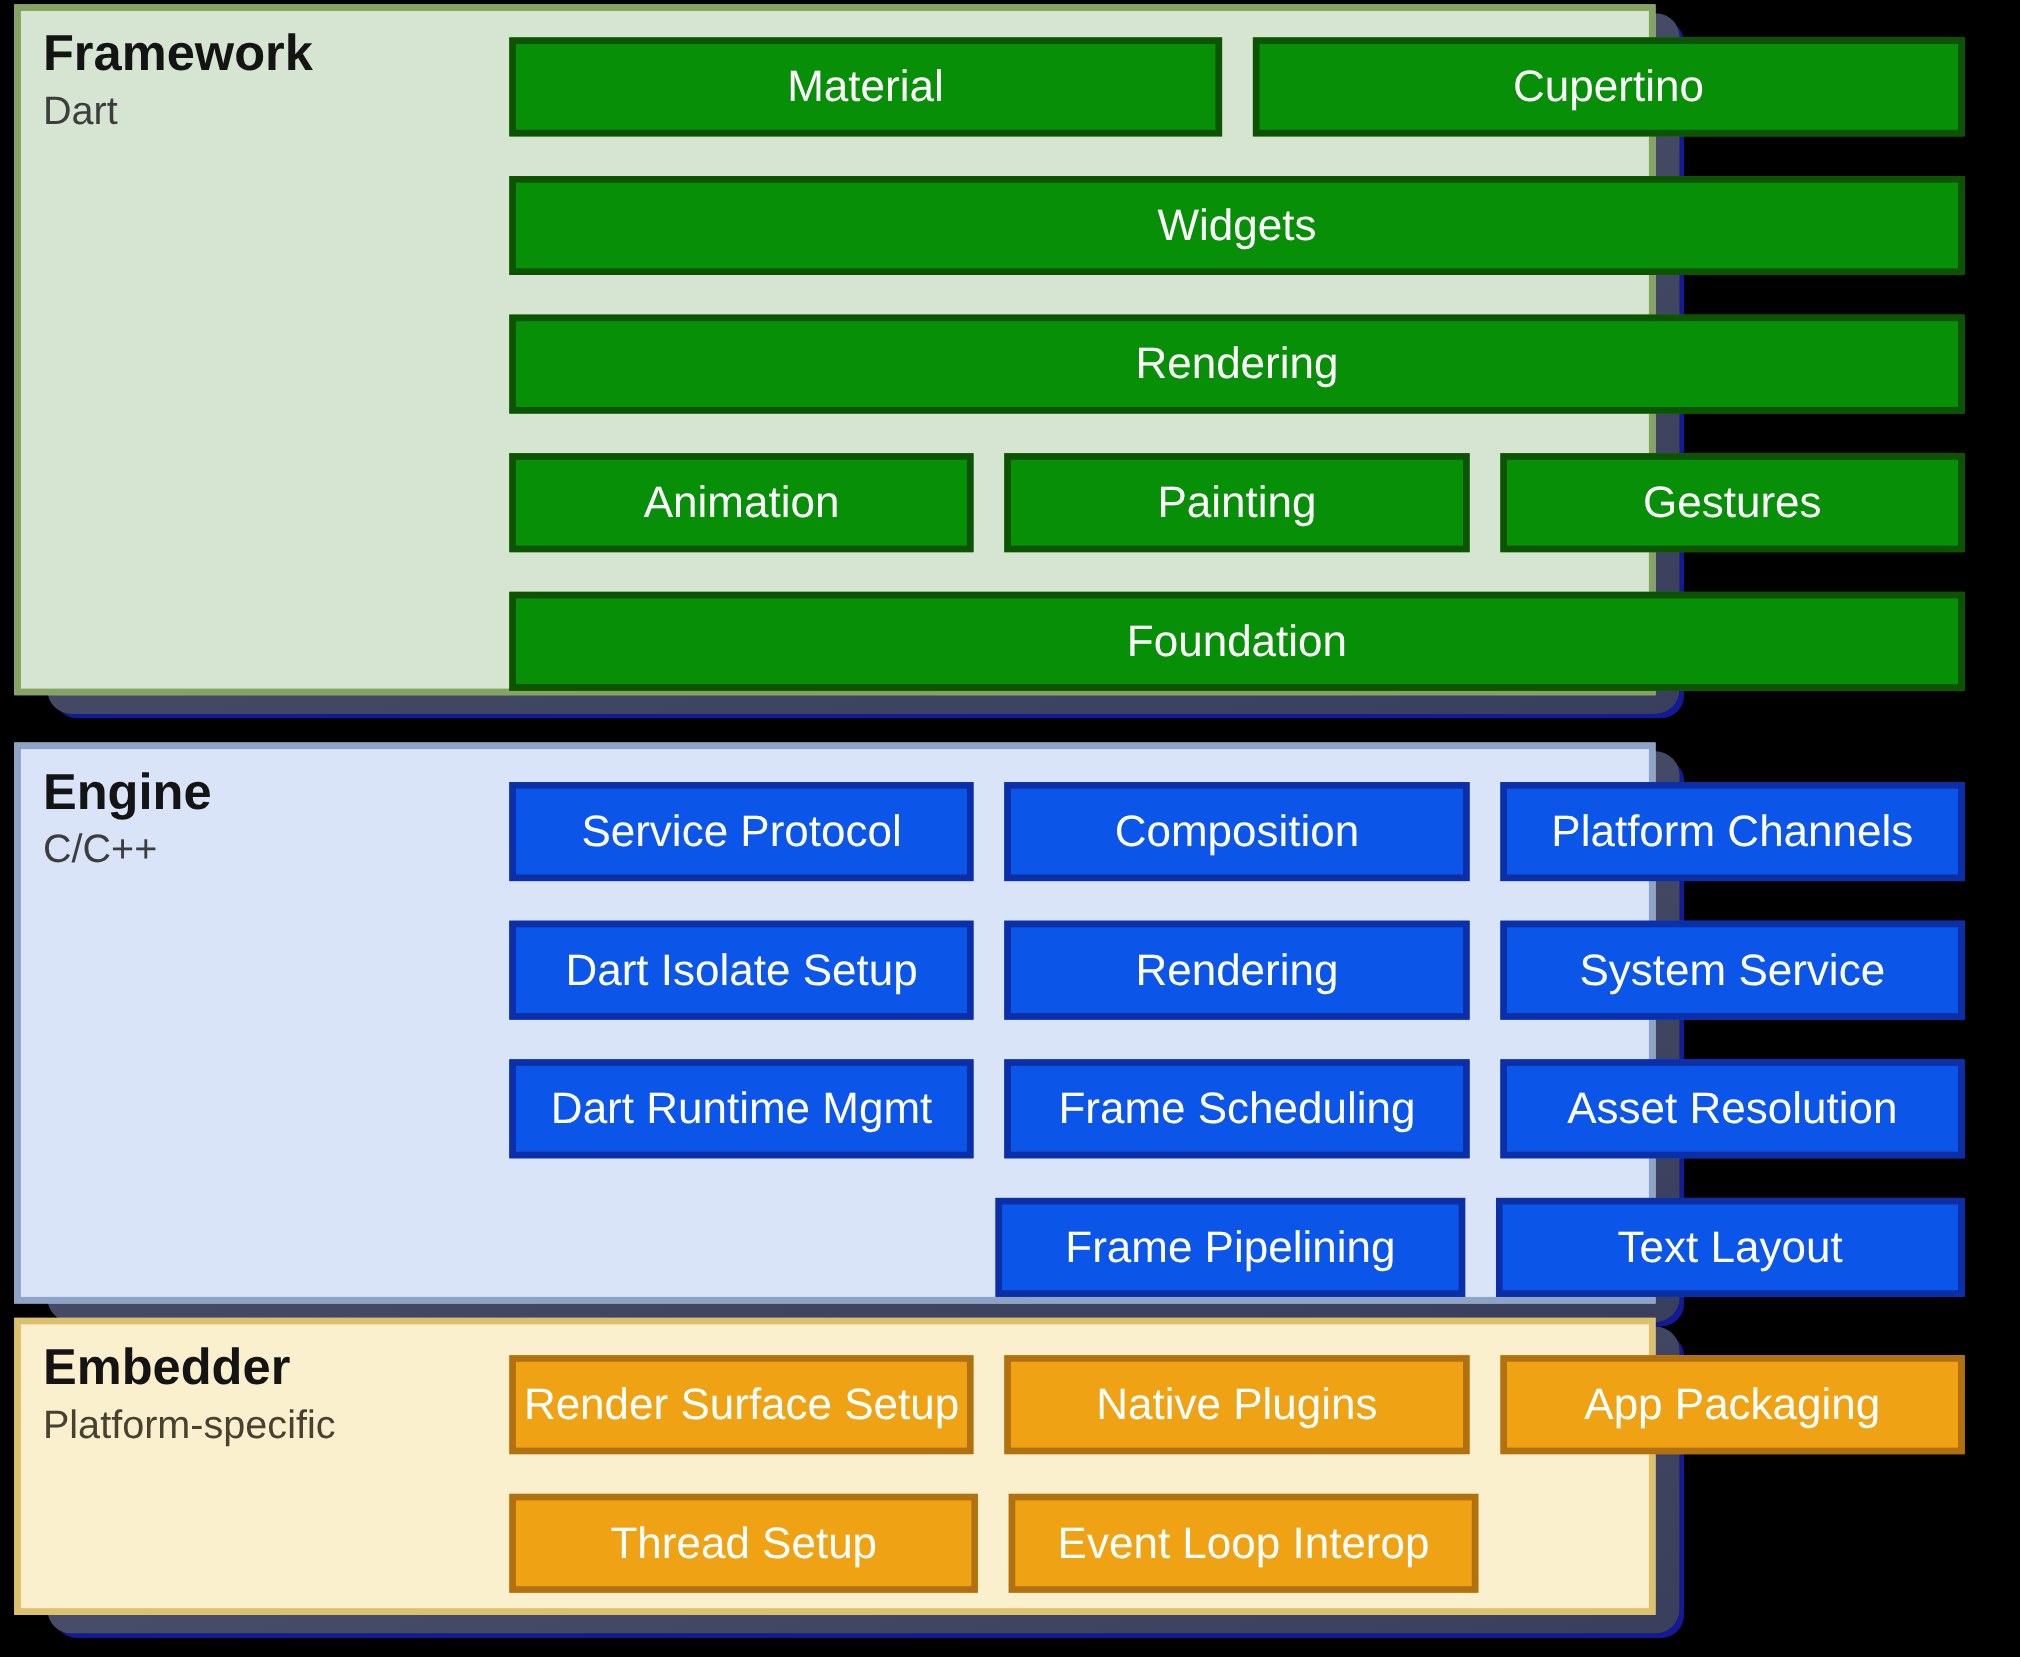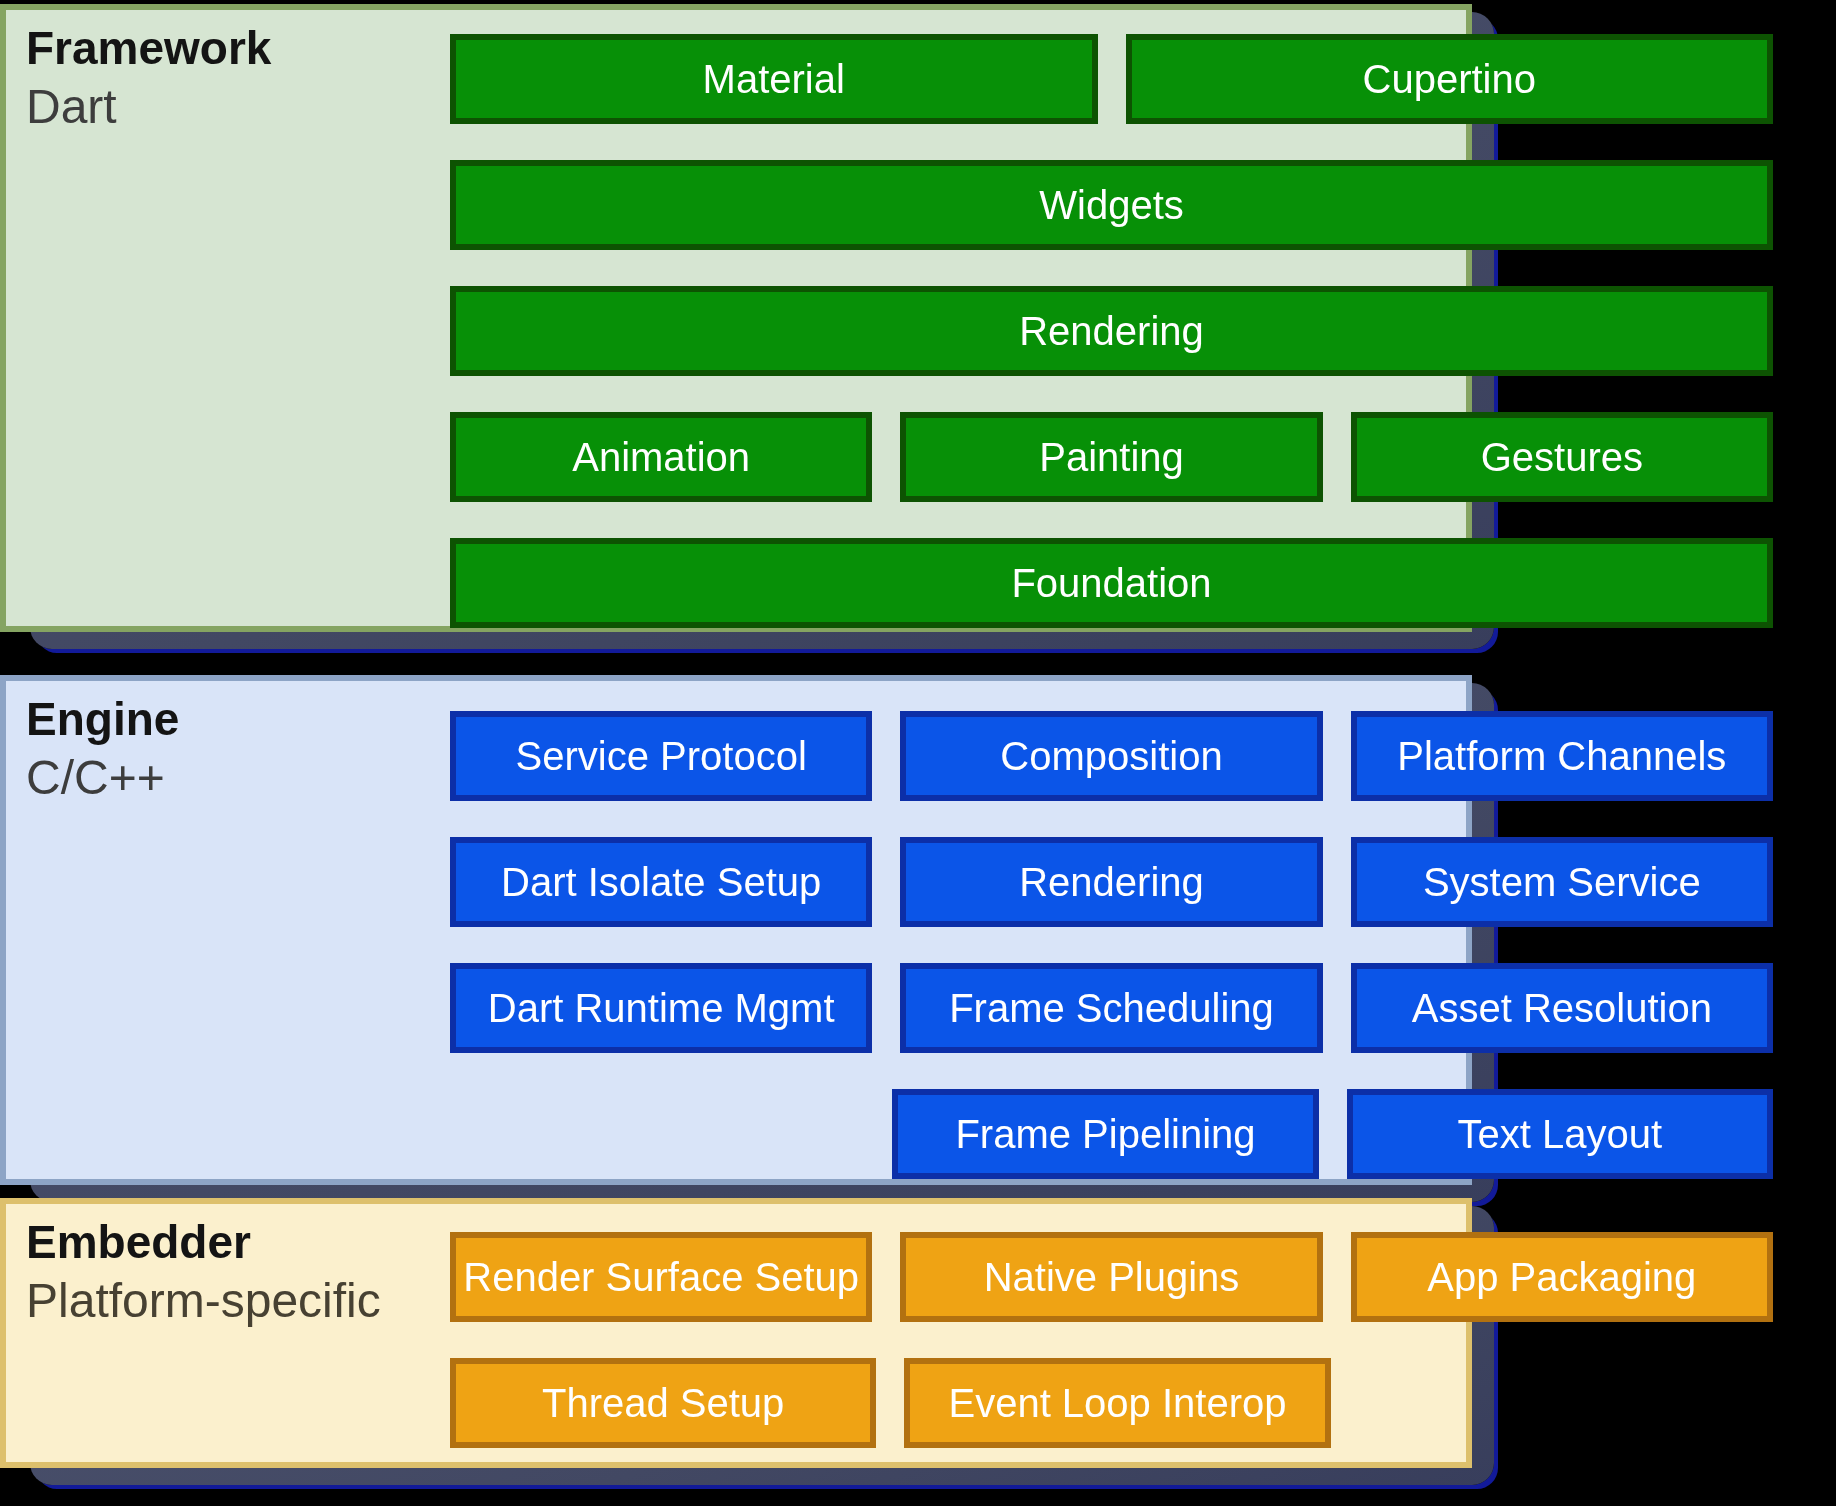--- a/index.html
+++ b/index.html
@@ -3,21 +3,21 @@
 <meta charset="utf-8">
 <style>
   html,body{margin:0;padding:0;background:#000;}
   #canvas{
     position:relative;
     width:1836px;height:1506px;
     background:#000;
     overflow:hidden;
     font-family:"Liberation Sans","DejaVu Sans",sans-serif;
   }
-  .section{position:absolute;left:0;width:1472px;}
+  .section{position:absolute;left:13px;width:1472px;padding-left:20px;}
   .section .shadow{
     position:absolute;
     left:30px;top:8px;right:-22px;bottom:-17px;
     background:linear-gradient(160deg,#4c536f 0%,#424863 60%,#383e5c 100%);
     border-radius:22px;
     box-shadow:5px 5px 0 -1px var(--shadow-edge,#121a99);
     z-index:0;
   }
   .panel{
     position:absolute;inset:0;
@@ -25,21 +25,21 @@
     border:6px solid var(--border);
     background:var(--bg);
     z-index:1;
   }
   .label{position:absolute;left:20px;top:12px;}
   .label h2{
     margin:0;font-size:46px;line-height:1.15;font-weight:bold;color:#141414;
     letter-spacing:0;
   }
   .label p{
-    margin:6px 0 0 0;font-size:48px;line-height:1.1;font-weight:normal;
+    margin:6px 0 0 0;font-size:36px;line-height:1.1;font-weight:normal;
     color:var(--subtitle,#3d3d3d);
   }
   .blocks{
     position:absolute;left:444px;width:1323px;
     display:flex;flex-direction:column;gap:36px;
   }
   .row{display:flex;gap:28px;}
   .block{
     flex:1;height:90px;
     box-sizing:border-box;

